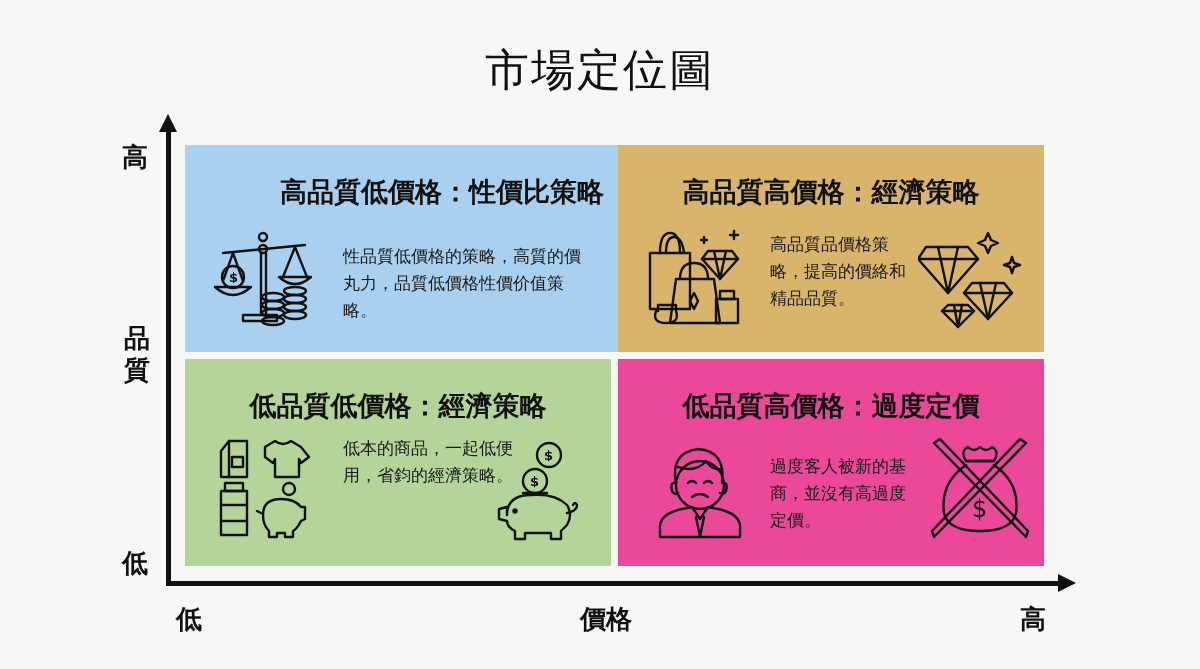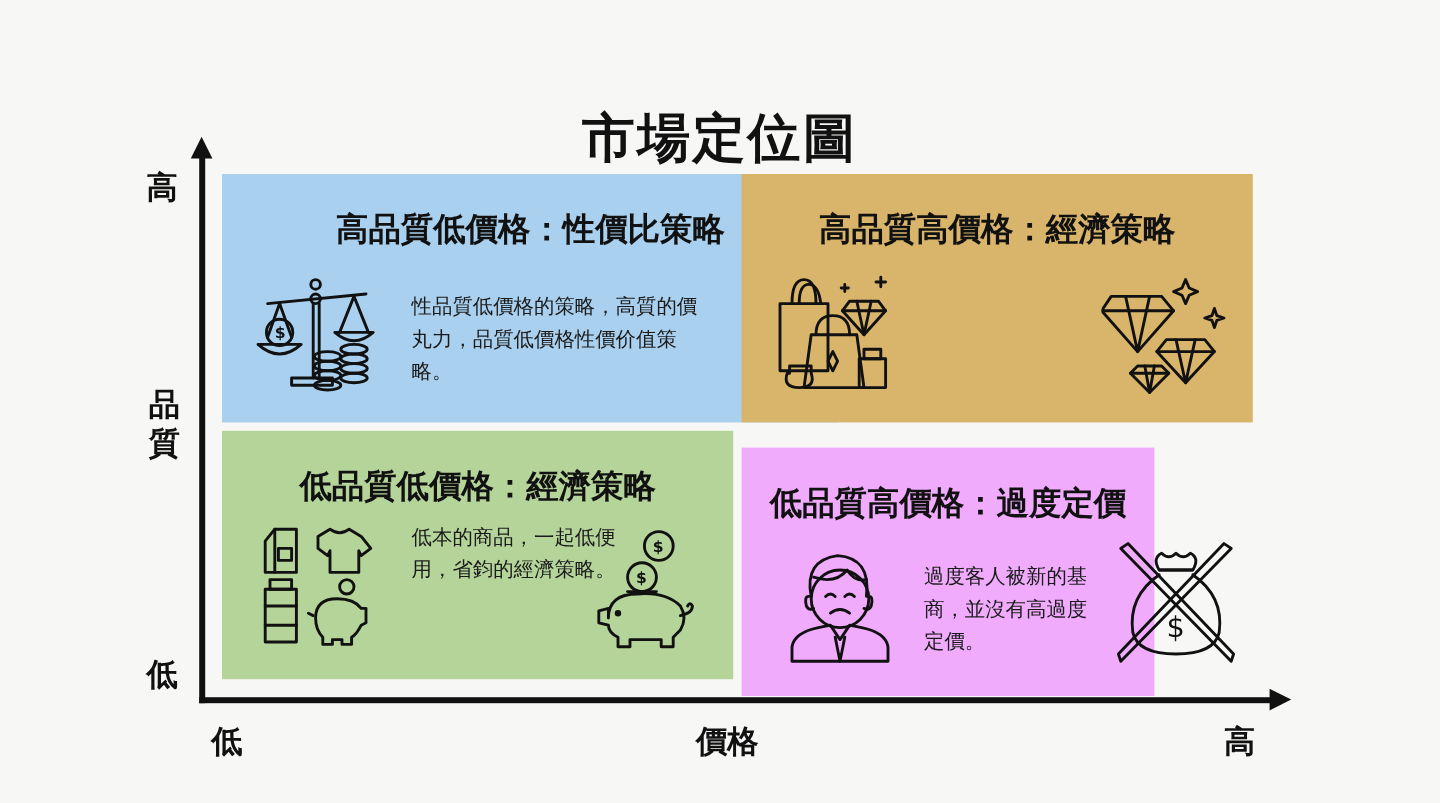--- a/index.html
+++ b/index.html
@@ -4,42 +4,42 @@
 <style>
   html, body { margin: 0; padding: 0; }
   body {
     width: 1200px; height: 669px; position: relative; overflow: hidden;
     background: #f7f7f5;
     font-family: "DejaVu Sans", "Liberation Sans", sans-serif;
     color: #111;
   }
   .title {
     position: absolute; left: 0; top: 40px; width: 1200px; text-align: center;
-    font-size: 44px; font-weight: bold; letter-spacing: 2px; line-height: 60px; margin-top: 46px;
+    font-size: 44px; font-weight: normal; letter-spacing: 2px; line-height: 60px;
   }
   
   .y-axis { position: absolute; left: 166px; top: 126px; width: 5px; height: 460px; background: #111; }
   .y-arrow { position: absolute; left: 159px; top: 114px; width: 0; height: 0;
     border-left: 9.5px solid transparent; border-right: 9.5px solid transparent; border-bottom: 18px solid #111; }
   .x-axis { position: absolute; left: 166px; top: 581px; width: 895px; height: 5px; background: #111; }
   .x-arrow { position: absolute; left: 1058px; top: 574px; width: 0; height: 0;
     border-top: 9.5px solid transparent; border-bottom: 9.5px solid transparent; border-left: 18px solid #111; }
   .axis-label { position: absolute; font-size: 26px; font-weight: bold; line-height: 30px; }
   .y-high { left: 122px; top: 142px; }
   .y-name { left: 122px; top: 322px; width: 30px; text-align: center; line-height: 32px; }
   .y-low { left: 122px; top: 548px; }
   .x-low { left: 176px; top: 604px; }
   .x-name { left: 580px; top: 604px; }
   .x-high { left: 1020px; top: 604px; }
 
   .quad { position: absolute; }
   .q-tl { left: 185px; top: 145px; width: 514px; height: 207px; background: #a9d0ee; }
   .q-tr { left: 618px; top: 145px; width: 426px; height: 207px; background: #d9b56b; }
   .q-bl { left: 185px; top: 359px; width: 426px; height: 207px; background: #b5d49a; }
-  .q-br { left: 618px; top: 373px; width: 344px; height: 207px; background: #f0abfc; }
+  .q-br { left: 618px; top: 359px; width: 426px; height: 207px; background: #ec4899; }
 
   .q-title { position: absolute; left: 0; top: 30px; width: 100%; text-align: center;
     font-size: 27px; font-weight: bold; line-height: 34px; }
   .q-desc { position: absolute; font-size: 17px; line-height: 27px; color: #1a1a1a; }
   .q-tl .q-desc { left: 158px; top: 98px; width: 250px; }
   .q-tr .q-desc { left: 152px; top: 86px; width: 150px; }
   .q-bl .q-desc { left: 158px; top: 76px; width: 170px; }
   .q-br .q-desc { left: 152px; top: 94px; width: 150px; font-family: Liberation Serif, serif; }
   .icon { position: absolute; }
   svg { display: block; }
@@ -101,20 +101,21 @@
       <path d="M30 52 L68 52 L74 96 L24 96 Z"></path>
       <path d="M48 66 L52 74 L48 82 L44 74 Z"></path>
       <path d="M12 78 L30 78 L30 84 Q34 96 20 96 Q6 96 10 84 L12 84 Z"></path>
       <path d="M74 64 L88 64 L88 72 L74 72 Z"></path>
       <path d="M70 72 L92 72 L92 96 L70 96 Z"></path>
       <path d="M62 24 L86 24 L92 32 L74 52 L56 32 Z"></path>
       <path d="M56 32 L92 32 M68 24 L74 52 L80 24"></path>
       <path d="M58 10 L58 16 M55 13 L61 13 M88 4 L88 12 M84 8 L92 8"></path>
     </svg>
   </div>
+  <div class="q-desc">高品質品價格策略，提高的價絡和精品品質。</div>
   <div class="icon" style="left:300px;top:86px;">
     <svg width="110" height="100" viewBox="0 0 110 100">
       <path d="M8 16 L50 16 L60 28 L30 62 L0 28 Z"></path>
       <path d="M0 28 L60 28 M20 16 L30 62 L40 16"></path>
       <path d="M54 52 L86 52 L94 62 L70 88 L46 62 Z"></path>
       <path d="M46 62 L94 62 M62 52 L70 88 L78 52"></path>
       <path d="M30 74 L50 74 L56 80 L40 96 L24 80 Z"></path>
       <path d="M24 80 L56 80 M36 74 L40 96 L44 74"></path>
       <path d="M70 2 L73 9 L80 12 L73 15 L70 22 L67 15 L60 12 L67 9 Z"></path>
       <path d="M94 26 L96 32 L102 34 L96 36 L94 42 L92 36 L86 34 L92 32 Z"></path>

